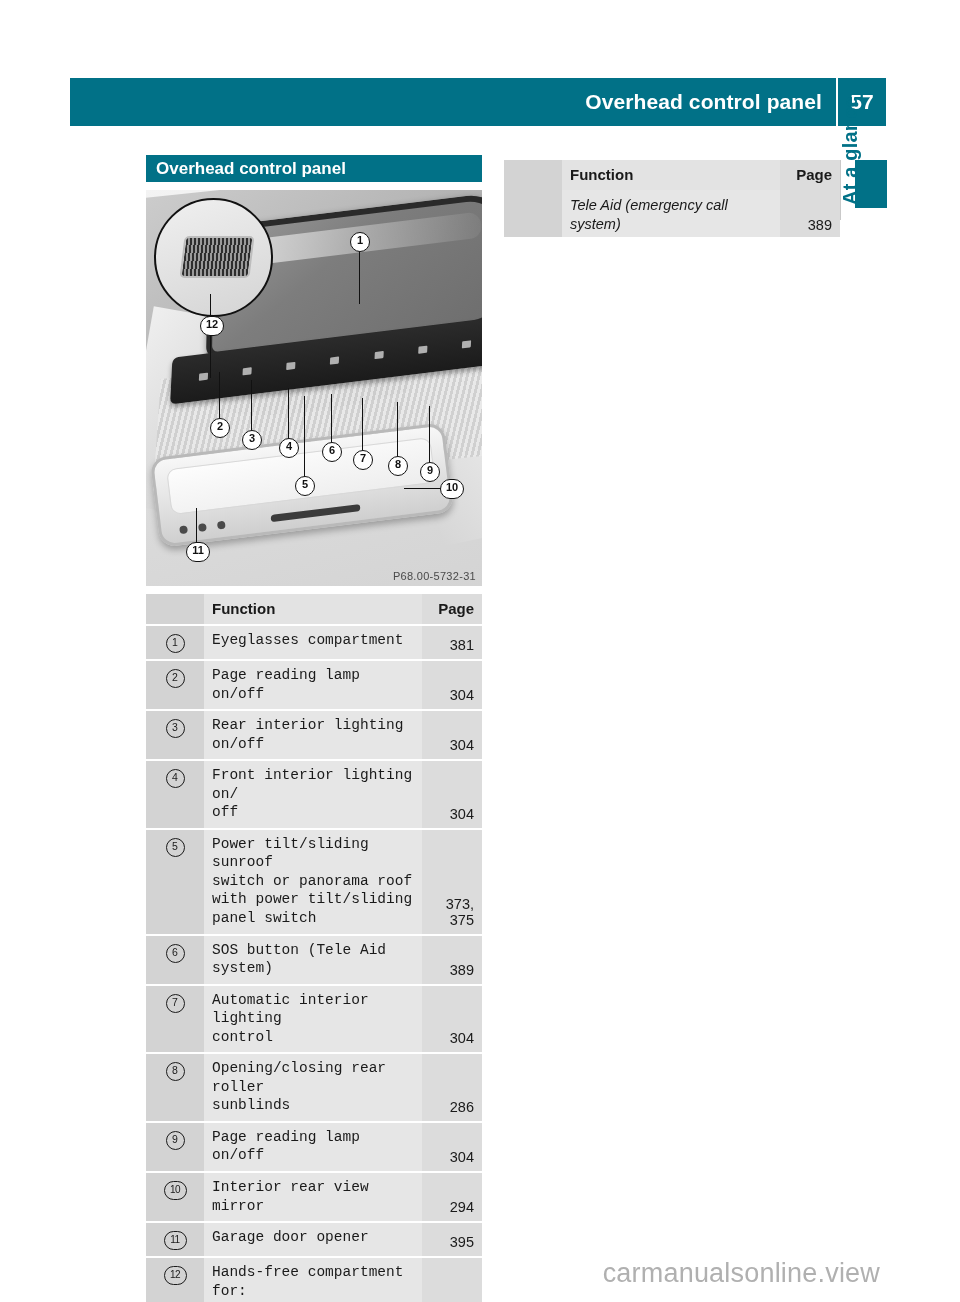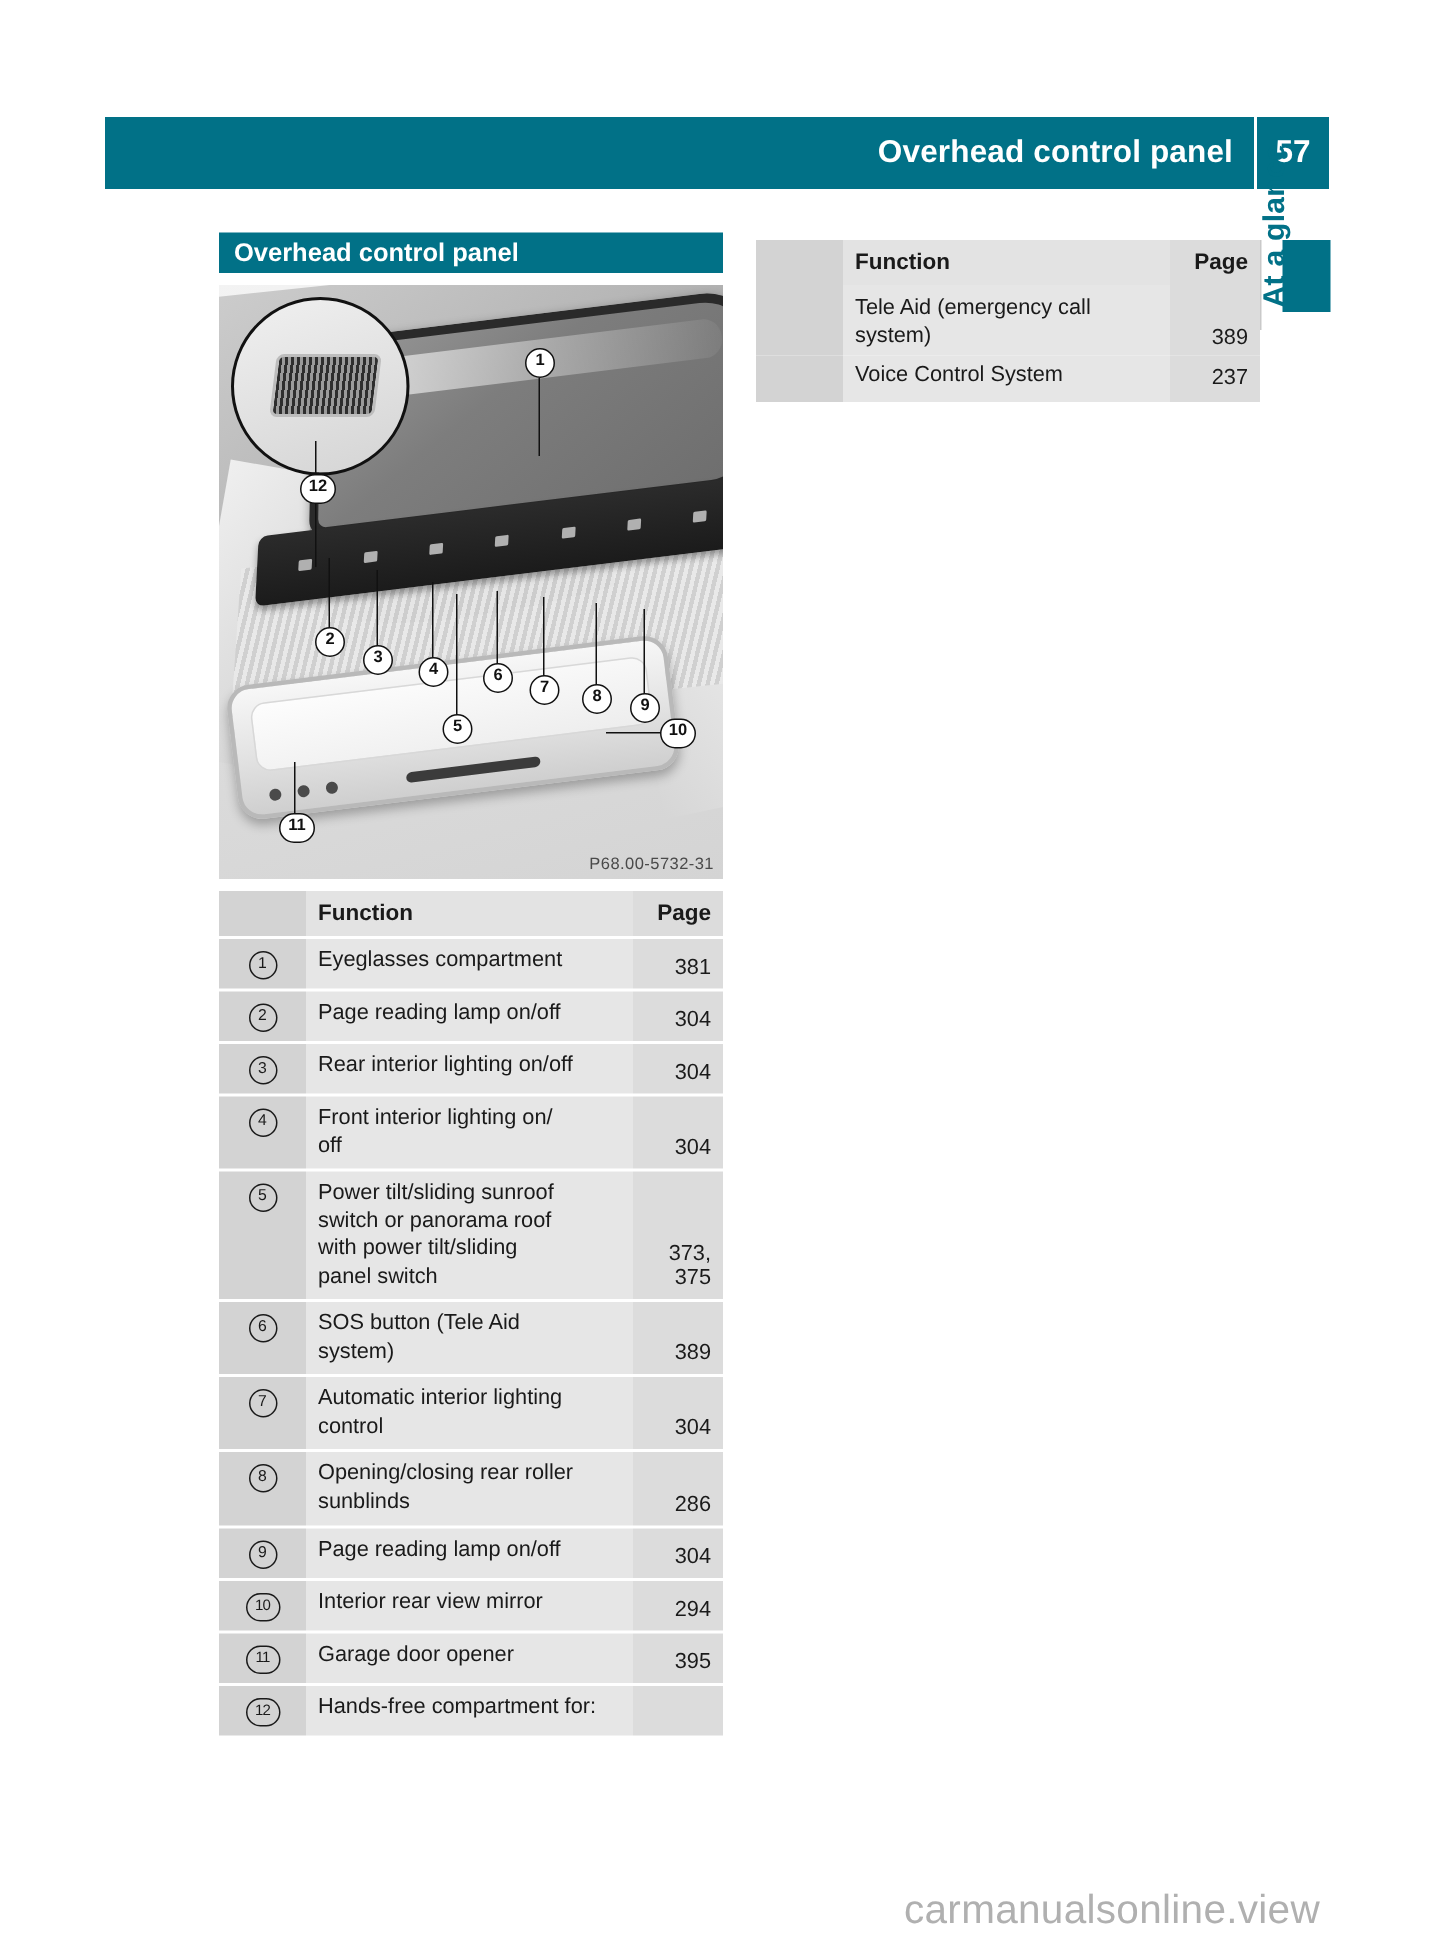--- a/index.html
+++ b/index.html
@@ -177,21 +177,21 @@
     padding:5px 0 6px 0;border:0;
   }
   .tbl thead th{
     font-weight:bold;font-size:15px;background:#dcdcdc;padding:6px 0 7px 0;
   }
   .tbl thead th.h-mark{background:#d3d3d3;}
   .tbl thead th.h-fn{background:#e3e3e3;text-align:left;padding-left:8px;}
   .tbl thead th.h-pg{background:#dcdcdc;text-align:right;padding-right:8px;}
 
   .tbl tbody td.c-mark{background:#d3d3d3;text-align:center;padding-top:7px;}
-  .tbl tbody td.c-fn{background:#e6e6e6;text-align:left;padding-left:8px;line-height:1.28;padding-right:4px;}
+  .tbl tbody td.c-fn{background:#e6e6e6;text-align:left;padding-left:8px;line-height:1.28;padding-right:4px;font-family:Liberation Mono, monospace;}
   .tbl tbody td.c-pg{background:#dcdcdc;text-align:right;padding-right:8px;vertical-align:bottom;}
   .tbl tbody tr.sep td{border-top:2px solid #ffffff;}
 
   .marker{
     display:inline-block;width:17px;height:17px;line-height:15px;
     border:1.3px solid #1a1a1a;border-radius:50%;
     font-size:10.5px;text-align:center;font-weight:normal;color:#1a1a1a;
     font-family:"Liberation Sans", sans-serif;
   }
   .marker.wide{width:21px;border-radius:10px;font-size:10px;letter-spacing:-.5px;}
@@ -201,21 +201,21 @@
   .tbl2{width:336px;border-collapse:collapse;table-layout:fixed;}
   .tbl2 col.c-mark{width:58px;}
   .tbl2 col.c-fn{width:218px;}
   .tbl2 col.c-pg{width:60px;}
   .tbl2 th,.tbl2 td{font-size:14.5px;color:#1a1a1a;vertical-align:top;padding:4px 0 4px 0;border:0;}
   .tbl2 thead th{font-weight:bold;font-size:15px;padding:6px 0 7px 0;}
   .tbl2 thead th.h-mark{background:#d3d3d3;}
   .tbl2 thead th.h-fn{background:#e3e3e3;text-align:left;padding-left:8px;}
   .tbl2 thead th.h-pg{background:#dcdcdc;text-align:right;padding-right:8px;}
   .tbl2 tbody td.c-mark{background:#d3d3d3;}
-  .tbl2 tbody td.c-fn{background:#e6e6e6;text-align:left;padding-left:8px;line-height:1.28;padding-right:4px;}
+  .tbl2 tbody td.c-fn{background:#e6e6e6;text-align:left;padding-left:8px;line-height:1.28;padding-right:4px;font-style:italic;}
   .tbl2 tbody td.c-pg{background:#dcdcdc;text-align:right;padding-right:8px;vertical-align:bottom;}
   .tbl2 tbody tr.first td{padding-top:6px;}
   .tbl2 tbody tr.last td{padding-bottom:8px;}
 
   
   .watermark{
     position:absolute;left:0;top:1258px;width:920px;
     text-align:right;padding-right:40px;box-sizing:border-box;
     color:#b0b0b0;font-size:27px;letter-spacing:.2px;
     font-family:"Liberation Sans", sans-serif;
@@ -400,22 +400,17 @@
         <th class="h-fn">Function</th>
         <th class="h-pg">Page</th>
       </tr>
     </thead>
     <tbody>
         <tr class="first ">
           <td class="c-mark">&nbsp;</td>
           <td class="c-fn">Tele Aid (emergency call<br>system)</td>
           <td class="c-pg">389</td>
         </tr>
-        <tr class="last">
-          <td class="c-mark">&nbsp;</td>
-          <td class="c-fn">Voice Control System</td>
-          <td class="c-pg">237</td>
-        </tr>
       </tbody>
   </table>
 </div>
 
 <div class="watermark">carmanualsonline.view</div>
 
 </body></html>

